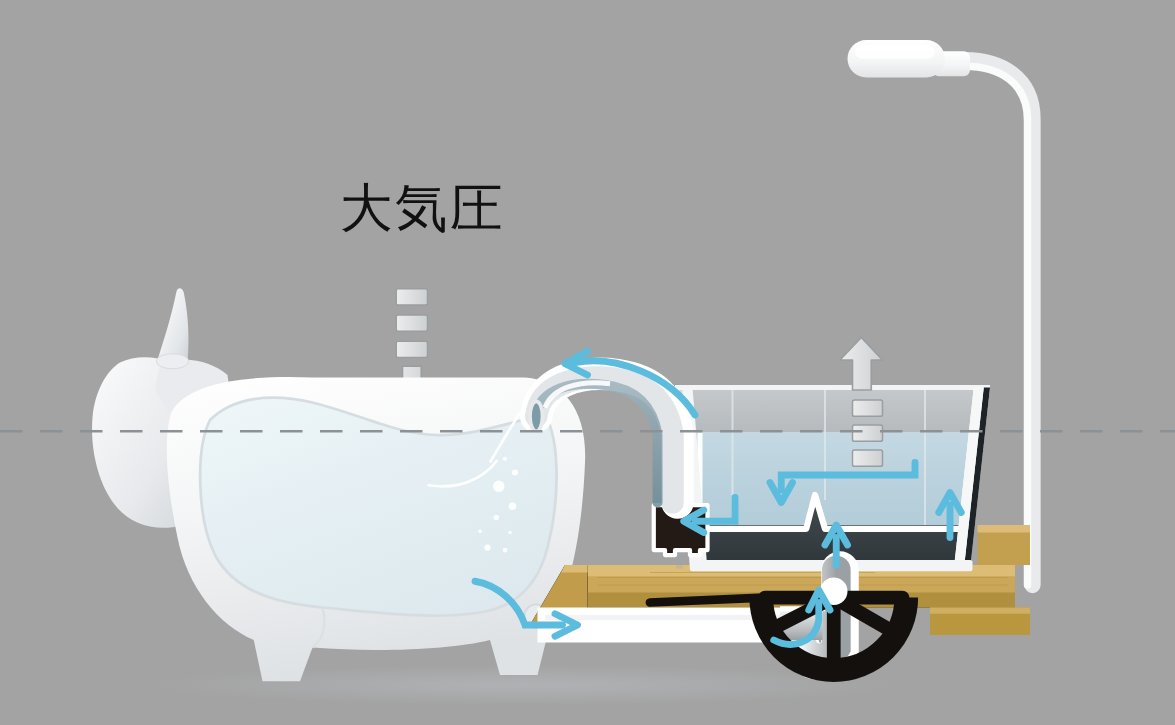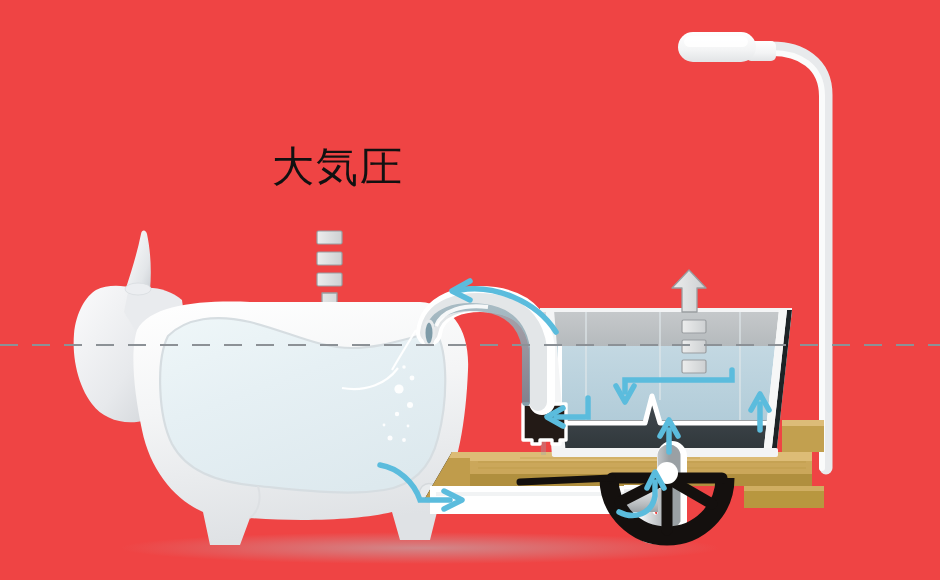--- a/index.html
+++ b/index.html
@@ -11,21 +11,21 @@
     width: 940px;
     height: 580px;
     font-family: "DejaVu Sans", "Liberation Sans", sans-serif;
     overflow: hidden;
     position: relative;
   }
   #stage {
     position: relative;
     width: 940px;
     height: 580px;
-    background: #ef4444;
+    background: #a3a3a3;
   }
   #scene {
     position: absolute;
     top: 0; left: 0;
     width: 940px;
     height: 580px;
   }
   .label-text {
     position: absolute;
     left: 272px;

